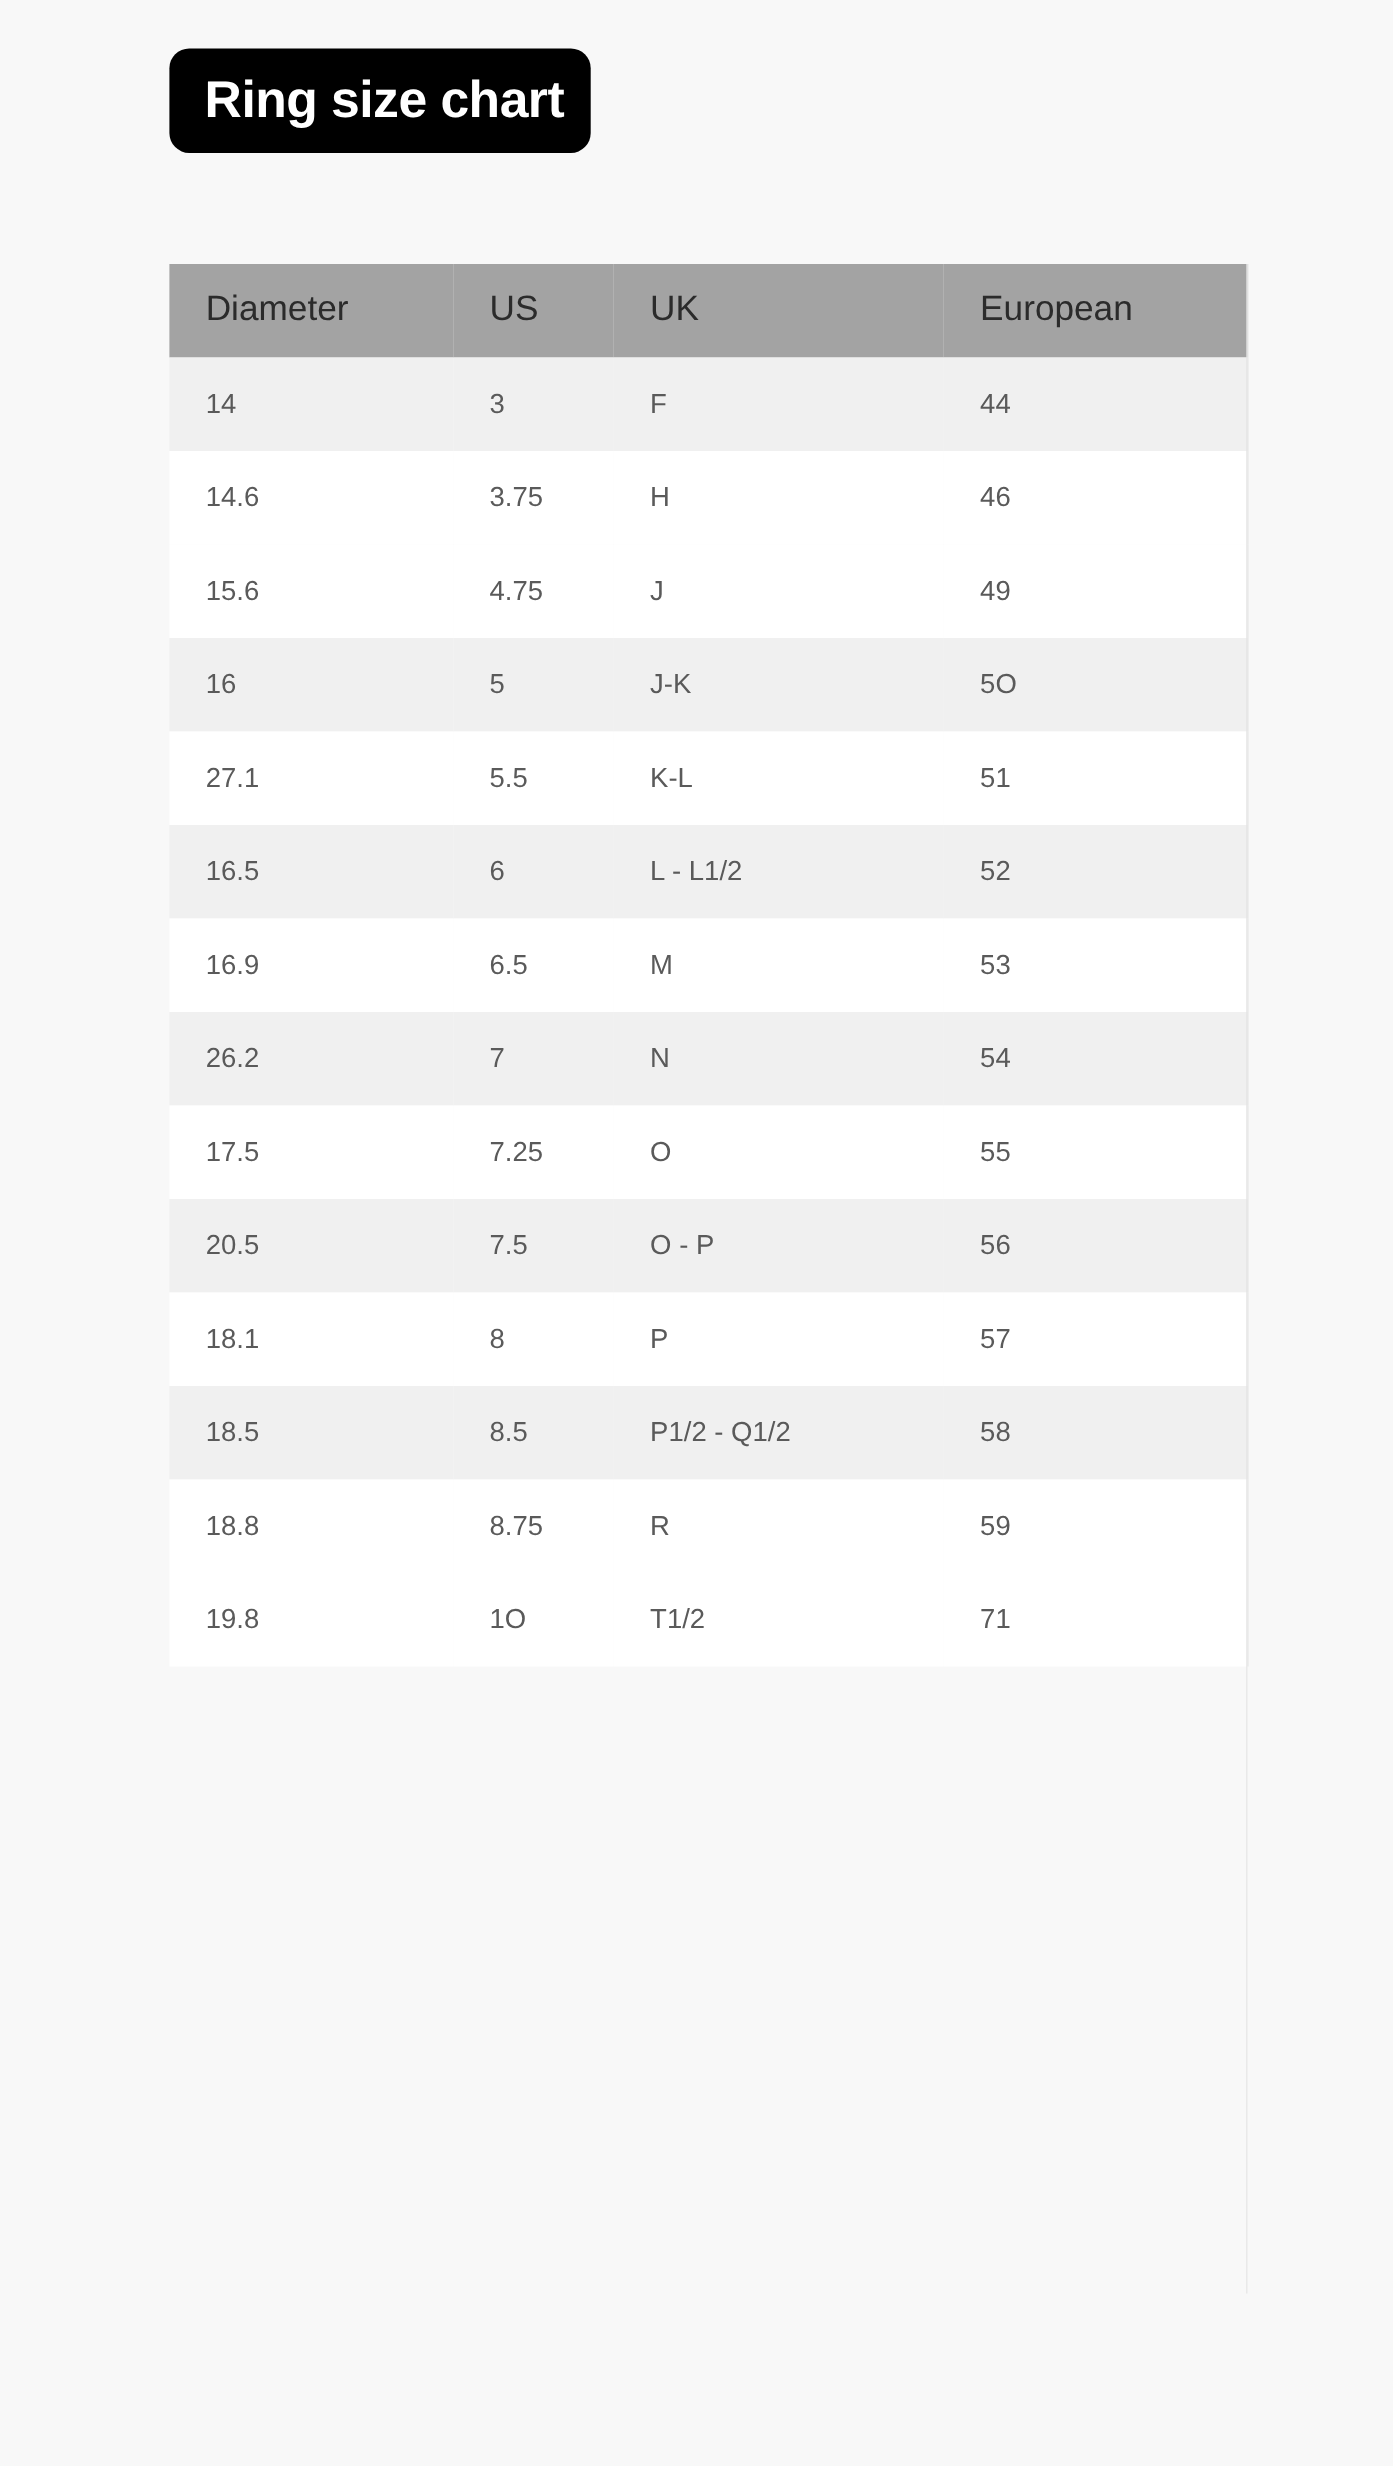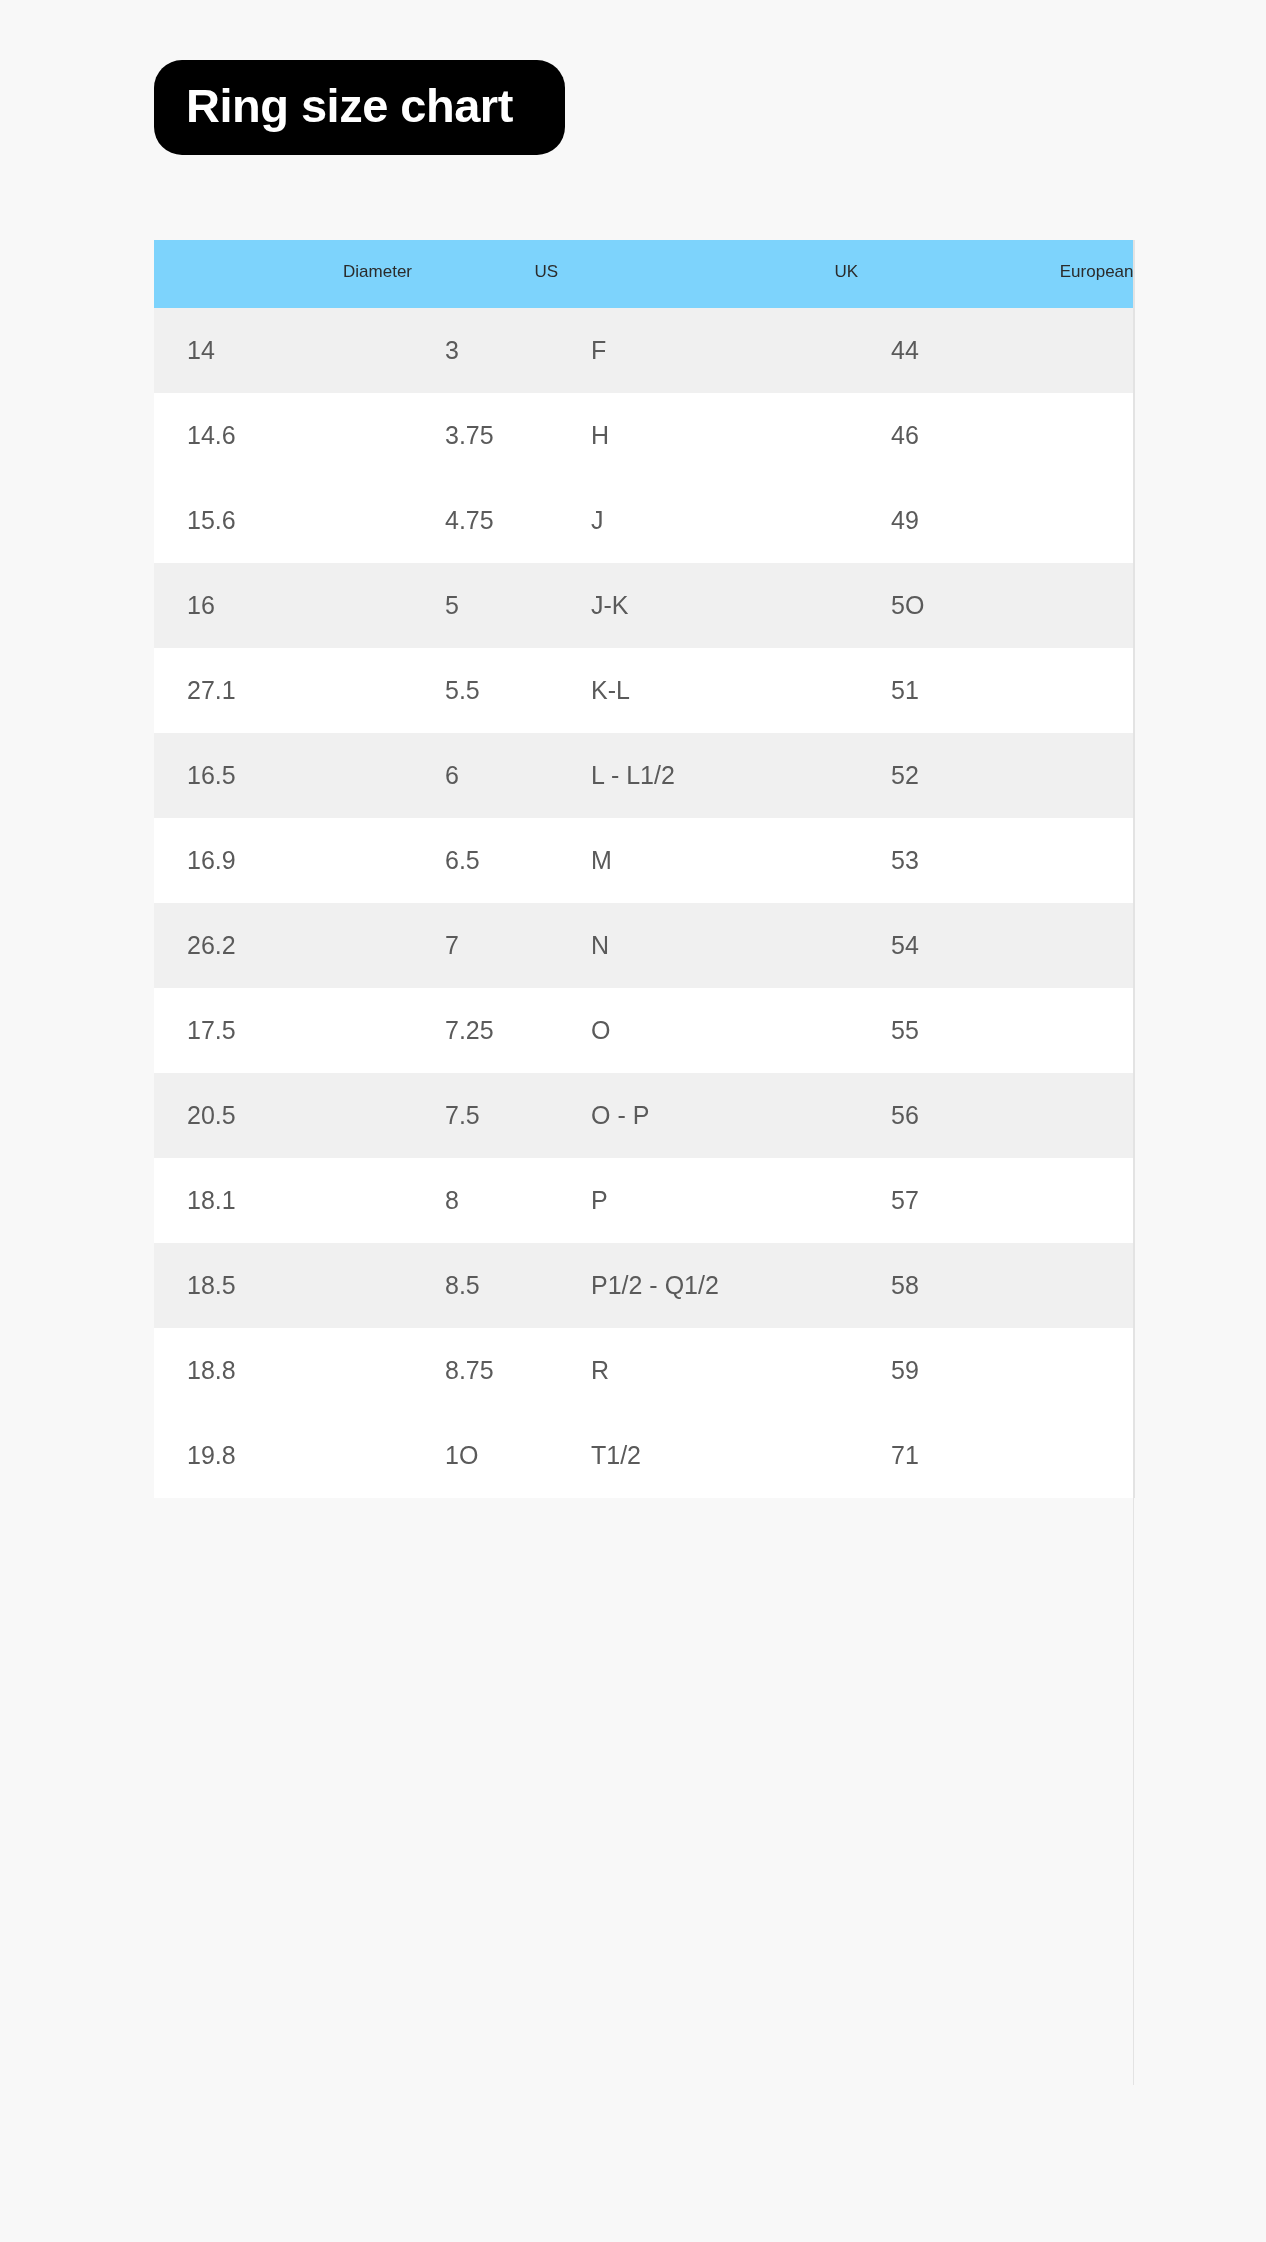--- a/index.html
+++ b/index.html
@@ -22,53 +22,52 @@
   }
   .title-wrap {
     position: absolute;
     left: 154px;
     top: 44px;
   }
   .title-badge {
     display: inline-block;
     background: #000000;
     color: #ffffff;
-    border-radius: 28px;
-    padding: 22px 52px 26px 32px;
+    border-radius: 18px;
+    padding: 22px 24px 26px 32px;
     font-size: 47px;
     line-height: 1.0;
     font-weight: 700;
     letter-spacing: -0.5px;
     white-space: nowrap;
-    margin-top: 16px;
   }
   .table-wrap {
     position: absolute;
     left: 154px;
     top: 240px;
     width: 1030px;
   }
   table.size-chart {
     border-collapse: collapse;
     width: 980px;
     table-layout: fixed;
     border-right: 1px solid #e3e3e3;
   }
   table.size-chart col.c-diameter { width: 258px; }
   table.size-chart col.c-us { width: 146px; }
   table.size-chart col.c-uk { width: 300px; }
   table.size-chart col.c-eu { width: 276px; }
 
   table.size-chart th {
-    text-align: right;
+    text-align: left;
     font-weight: 400;
-    font-size: 17px;
+    font-size: 32px;
     color: #2b2b2b;
     padding: 22px 0 26px 33px;
-    background: #7dd3fc;
+    background: #a3a3a3;
   }
   table.size-chart td {
     text-align: left;
     font-size: 25px;
     color: #5a5a5a;
     padding: 28px 0 28px 33px;
     background: #ffffff;
   }
   table.size-chart tbody tr.alt td {
     background: #f0f0f0;

